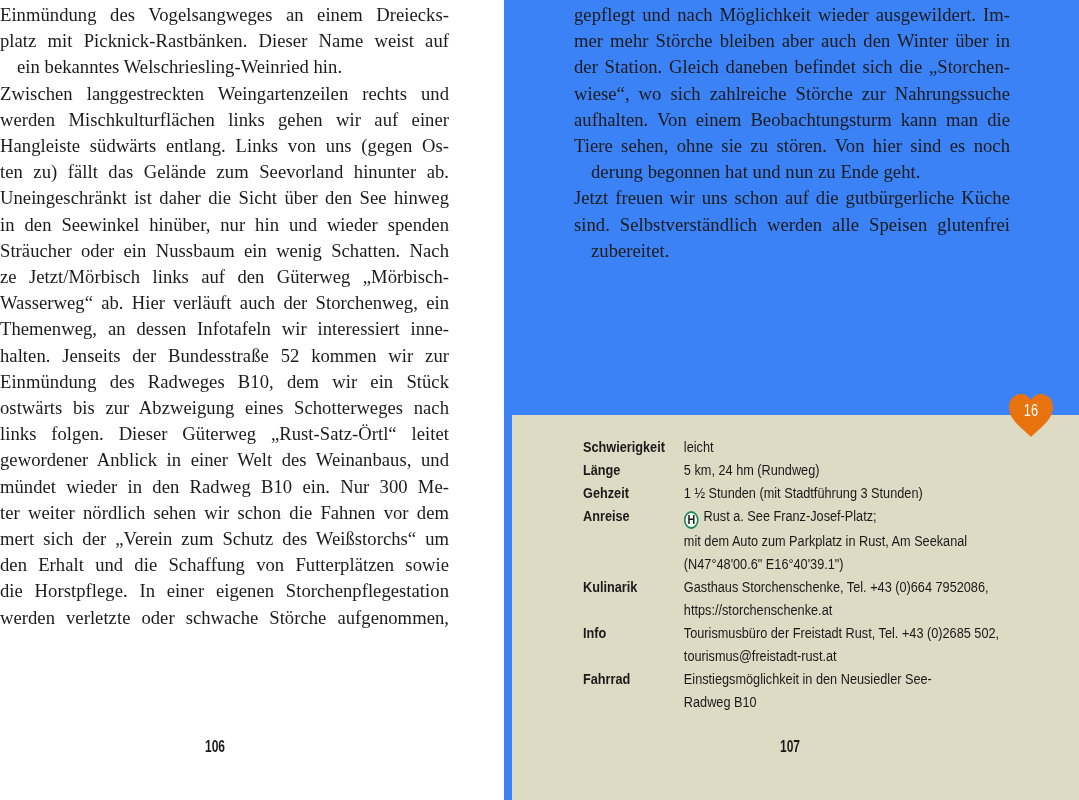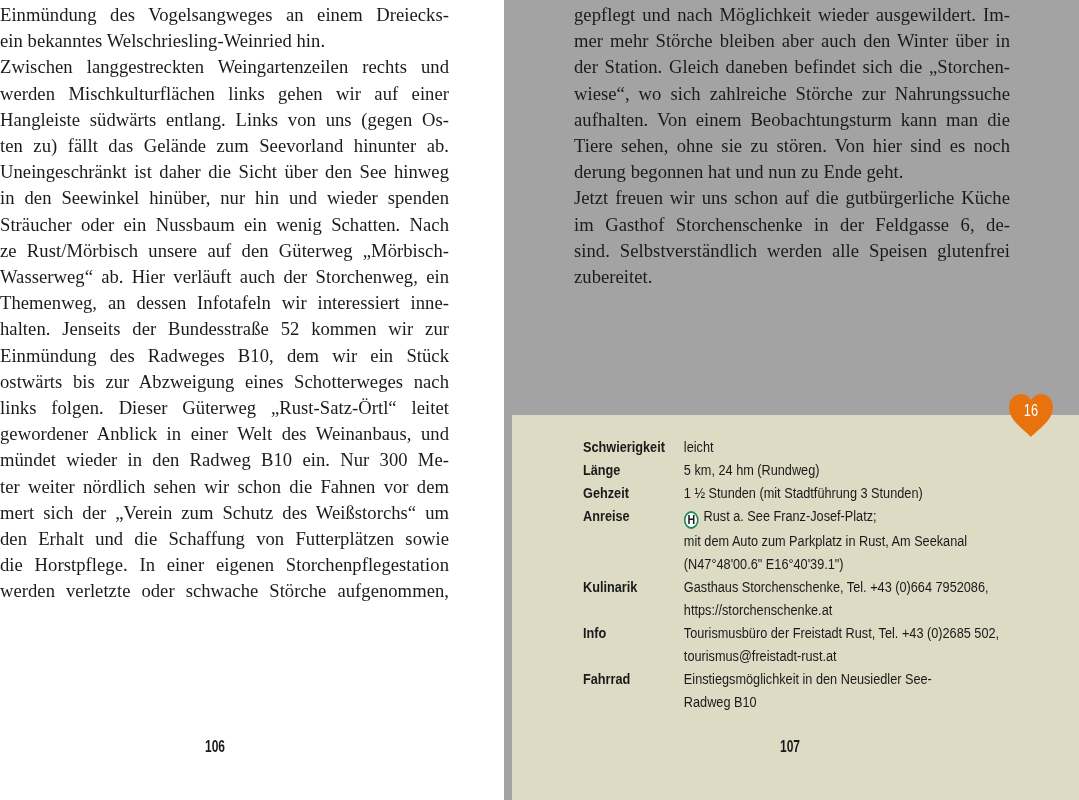--- a/index.html
+++ b/index.html
@@ -2,34 +2,34 @@
 <html><head>
 <meta charset="utf-8">
 <style>
   html, body { margin:0; padding:0; }
   body {
     width:1079px; height:800px; position:relative; overflow:hidden;
     background:#ffffff; color:#1a1a1a;
   }
   .page { position:absolute; top:0; height:800px; }
   .page-left { left:0; width:504px; background:#ffffff;padding-left:32px; }
-  .page-right { left:504px; width:575px; background:#a3a3a3; }
+  .page-right { left:504px; width:575px; background:#3b82f6; }
 
   .body-text {
     position:absolute;
     font-family:"DejaVu Serif","Liberation Serif",serif;
     font-family:"Liberation Serif", serif;
     font-size:18.6px;
     line-height:26.2px;
     text-align:justify;
     color:#1b1b1b;
     letter-spacing:0.05px;
   }
   .body-text .line { display:block; text-align:justify; text-align-last:justify; white-space:nowrap; }
-  .body-text .line.last { text-align-last:left; }
+  .body-text .line.last { text-align-last:left;margin-left:17px; }
 
   .left-text { left:0px; top:2px; width:449px; }
   .right-text { left:70px; top:2px; width:436px; }
 
   .info-box {
     position:absolute; left:0; top:415px; width:575px; height:385px;
     background:#dedbc5;
     margin-left:8px;
   }
   .info-table {
@@ -67,29 +67,30 @@
   }
   .pn-left { left:205px; }
   .pn-right { left:780px; }
 </style>
 </head>
 <body>
 
 <div class="page page-left">
   <div class="body-text left-text" id="left-text">
       <span class="line">Einmündung des Vogelsangweges an einem Dreiecks-</span>
+      <span class="line">platz mit Picknick-Rastbänken. Dieser Name weist auf</span>
       <span class="line last">ein bekanntes Welschriesling-Weinried hin.</span>
       <span class="line">Zwischen langgestreckten Weingartenzeilen rechts und</span>
       <span class="line">werden Mischkulturflächen links gehen wir auf einer</span>
       <span class="line">Hangleiste südwärts entlang. Links von uns (gegen Os-</span>
       <span class="line">ten zu) fällt das Gelände zum Seevorland hinunter ab.</span>
       <span class="line">Uneingeschränkt ist daher die Sicht über den See hinweg</span>
       <span class="line">in den Seewinkel hinüber, nur hin und wieder spenden</span>
       <span class="line">Sträucher oder ein Nussbaum ein wenig Schatten. Nach</span>
-      <span class="line">ze Rust/Mörbisch unsere auf den Güterweg „Mörbisch-</span>
+      <span class="line">ze Jetzt/Mörbisch links auf den Güterweg „Mörbisch-</span>
       <span class="line">Wasserweg“ ab. Hier verläuft auch der Storchenweg, ein</span>
       <span class="line">Themenweg, an dessen Infotafeln wir interessiert inne-</span>
       <span class="line">halten. Jenseits der Bundesstraße 52 kommen wir zur</span>
       <span class="line">Einmündung des Radweges B10, dem wir ein Stück</span>
       <span class="line">ostwärts bis zur Abzweigung eines Schotterweges nach</span>
       <span class="line">links folgen. Dieser Güterweg „Rust-Satz-Örtl“ leitet</span>
       <span class="line">gewordener Anblick in einer Welt des Weinanbaus, und</span>
       <span class="line">mündet wieder in den Radweg B10 ein. Nur 300 Me-</span>
       <span class="line">ter weiter nördlich sehen wir schon die Fahnen vor dem</span>
       <span class="line">mert sich der „Verein zum Schutz des Weißstorchs“ um</span>
@@ -103,21 +104,20 @@
 <div class="page page-right">
   <div class="body-text right-text" id="right-text">
       <span class="line">gepflegt und nach Möglichkeit wieder ausgewildert. Im-</span>
       <span class="line">mer mehr Störche bleiben aber auch den Winter über in</span>
       <span class="line">der Station. Gleich daneben befindet sich die „Storchen-</span>
       <span class="line">wiese“, wo sich zahlreiche Störche zur Nahrungssuche</span>
       <span class="line">aufhalten. Von einem Beobachtungsturm kann man die</span>
       <span class="line">Tiere sehen, ohne sie zu stören. Von hier sind es noch</span>
       <span class="line last">derung begonnen hat und nun zu Ende geht.</span>
       <span class="line">Jetzt freuen wir uns schon auf die gutbürgerliche Küche</span>
-      <span class="line">im Gasthof Storchenschenke in der Feldgasse 6, de-</span>
       <span class="line">sind. Selbstverständlich werden alle Speisen glutenfrei</span>
       <span class="line last">zubereitet.</span>
     </div>
 
   <div class="info-box" style="background: rgb(222, 219, 197);">
     <div class="info-table">
       <div class="info-row">
         <div class="info-label">Schwierigkeit</div>
         <div class="info-value">
           <span class="vline">leicht</span>

